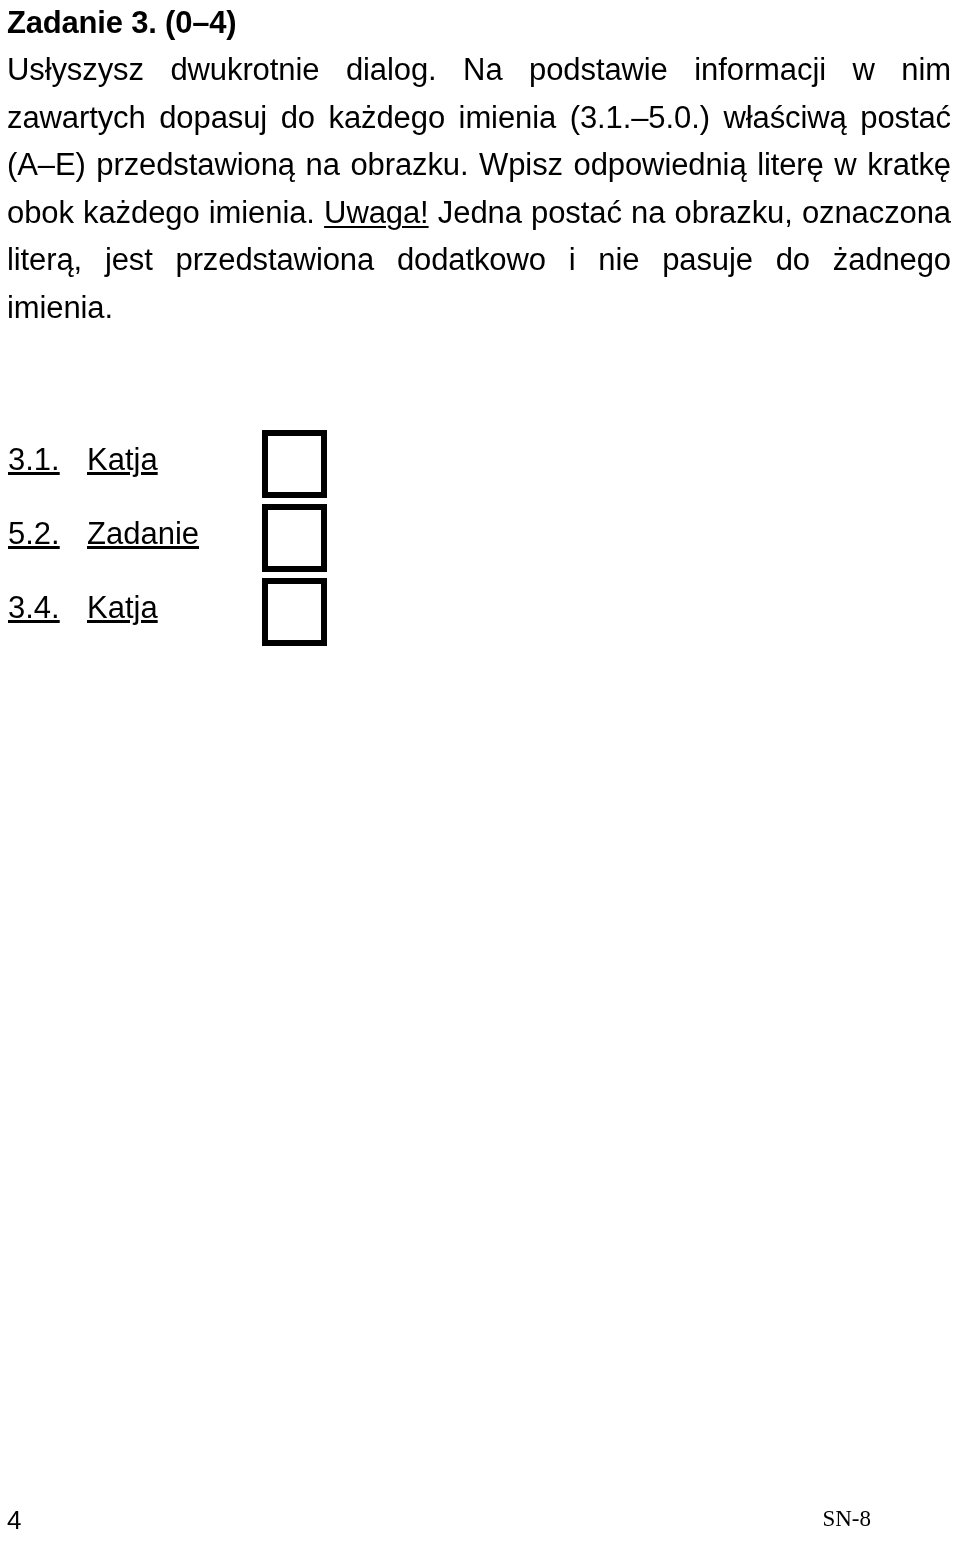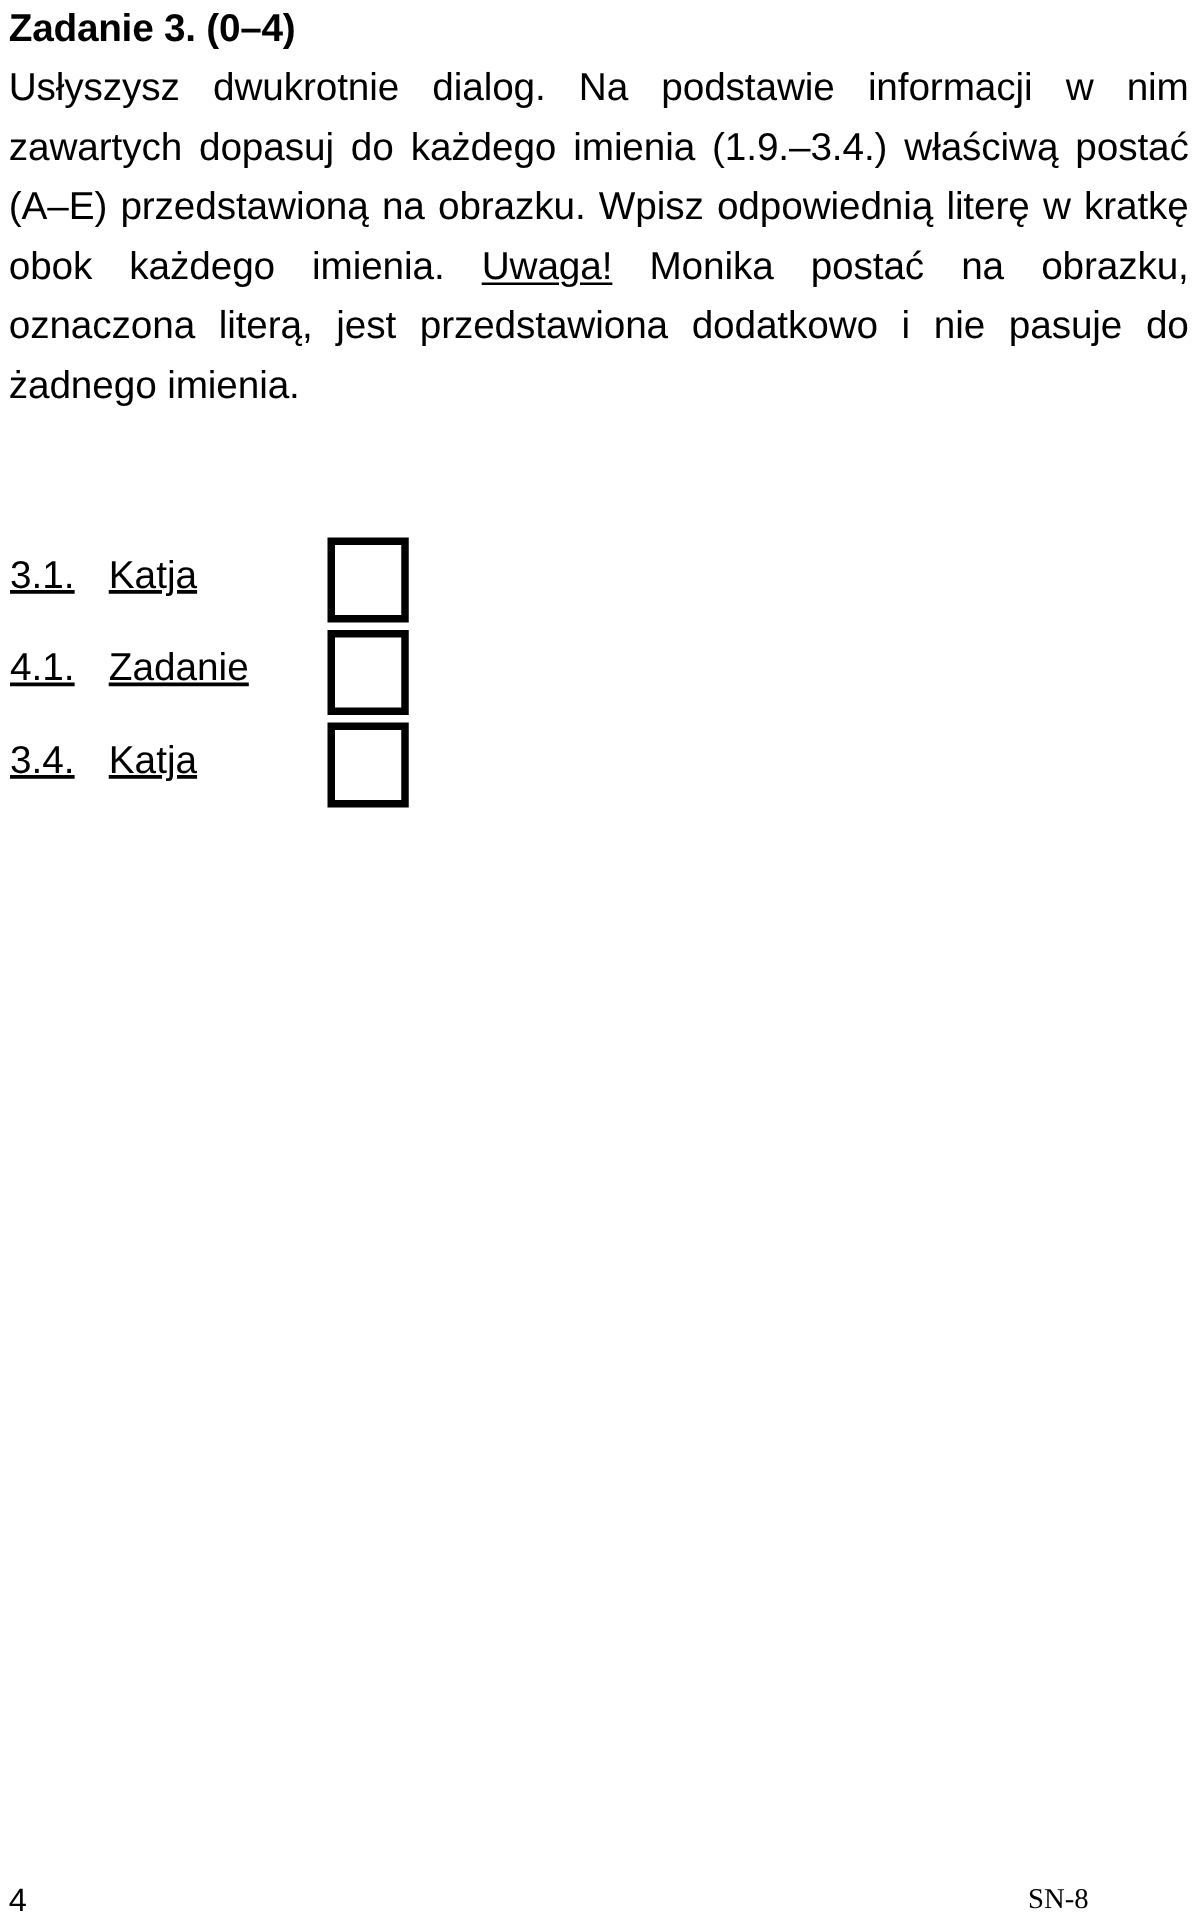--- a/index.html
+++ b/index.html
@@ -121,39 +121,39 @@
 <body>
 
 <div class="page">
 
   <div class="content">
 
     <div class="task-title">Zadanie 3. (0–4)</div>
 
     <div class="instruction">
       <span>Usłyszysz dwukrotnie dialog.  Na podstawie informacji w nim</span>
-      <span>zawartych dopasuj do każdego imienia (1.9.–3.4.) właściwą</span>
+      <span>zawartych dopasuj do każdego imienia (3.1.–5.0.) właściwą</span>
       <span>postać (A–E) przedstawioną na obrazku.  Wpisz odpowiednią</span>
-      <span>literę w kratkę obok każdego imienia.  </span><span class="u-underline">Uwaga!</span><span>  Monika postać na</span>
+      <span>literę w kratkę obok każdego imienia.  </span><span class="u-underline">Uwaga!</span><span>  Jedna postać na</span>
       <span>obrazku, oznaczona literą, jest przedstawiona dodatkowo i nie</span>
       <span>pasuje do żadnego imienia.</span>
     </div>
 
   </div>
 
   <div class="answers">
 
     <div class="answer-row">
       <span class="answer-num">3.1.</span>
       <span class="answer-name">Katja</span>
       <span class="answer-box"></span>
     </div>
 
     <div class="answer-row">
-      <span class="answer-num">4.1.</span>
+      <span class="answer-num">5.2.</span>
       <span class="answer-name">Zadanie</span>
       <span class="answer-box"></span>
     </div>
 
 
     <div class="answer-row">
       <span class="answer-num">3.4.</span>
       <span class="answer-name">Katja</span>
       <span class="answer-box"></span>
     </div>

